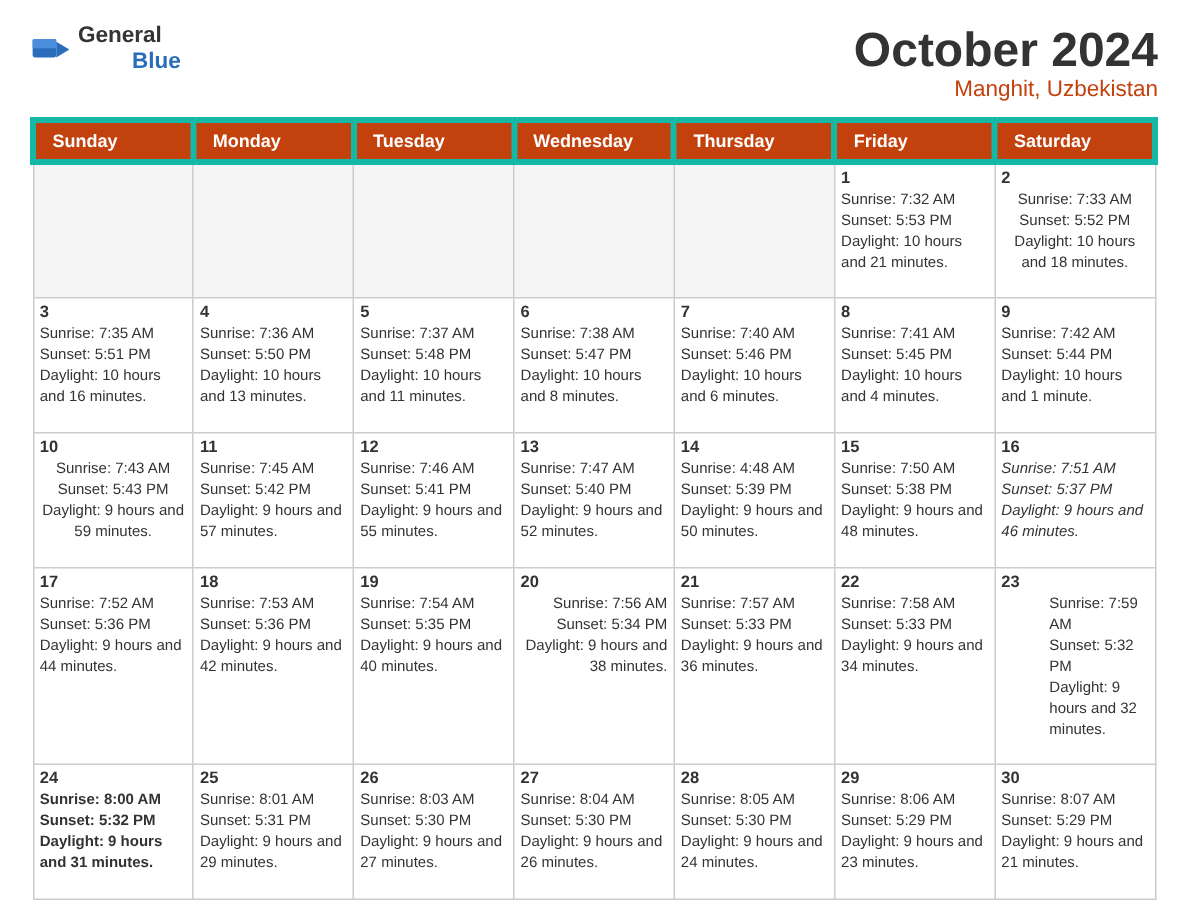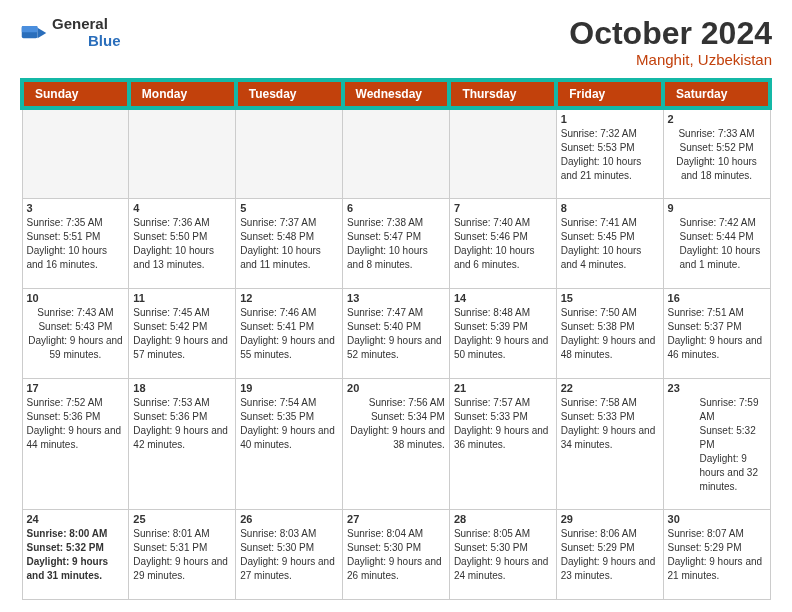--- a/index.html
+++ b/index.html
@@ -179,21 +179,21 @@
 Daylight: 10 hours and 6 minutes.</div>
           </td>
           <td>
             <div class="day-number">8</div>
             <div class="day-info" style="white-space: pre-line;">Sunrise: 7:41 AM
 Sunset: 5:45 PM
 Daylight: 10 hours and 4 minutes.</div>
           </td>
           <td>
             <div class="day-number">9</div>
-            <div class="day-info" style="white-space: pre-line; margin-left: 12px;">Sunrise: 7:42 AM
+            <div class="day-info" style="white-space: pre-line;">Sunrise: 7:42 AM
 Sunset: 5:44 PM
 Daylight: 10 hours and 1 minute.</div>
           </td>
         </tr>
         <tr>
           <td>
             <div class="day-number">10</div>
             <div class="day-info" style="white-space: pre-line; text-align: center;">Sunrise: 7:43 AM
 Sunset: 5:43 PM
 Daylight: 9 hours and 59 minutes.</div>
@@ -211,33 +211,33 @@
 Daylight: 9 hours and 55 minutes.</div>
           </td>
           <td>
             <div class="day-number">13</div>
             <div class="day-info" style="white-space: pre-line;">Sunrise: 7:47 AM
 Sunset: 5:40 PM
 Daylight: 9 hours and 52 minutes.</div>
           </td>
           <td>
             <div class="day-number">14</div>
-            <div class="day-info" style="white-space: pre-line;">Sunrise: 8:48 AM
+            <div class="day-info" style="white-space: pre-line;">Sunrise: 4:48 AM
 Sunset: 5:39 PM
 Daylight: 9 hours and 50 minutes.</div>
           </td>
           <td>
             <div class="day-number">15</div>
             <div class="day-info" style="white-space: pre-line;">Sunrise: 7:50 AM
 Sunset: 5:38 PM
 Daylight: 9 hours and 48 minutes.</div>
           </td>
           <td>
             <div class="day-number">16</div>
-            <div class="day-info" style="white-space: pre-line;">Sunrise: 7:51 AM
+            <div class="day-info" style="white-space: pre-line; font-style: italic;">Sunrise: 7:51 AM
 Sunset: 5:37 PM
 Daylight: 9 hours and 46 minutes.</div>
           </td>
         </tr>
         <tr>
           <td>
             <div class="day-number">17</div>
             <div class="day-info" style="white-space: pre-line;">Sunrise: 7:52 AM
 Sunset: 5:36 PM
 Daylight: 9 hours and 44 minutes.</div>

